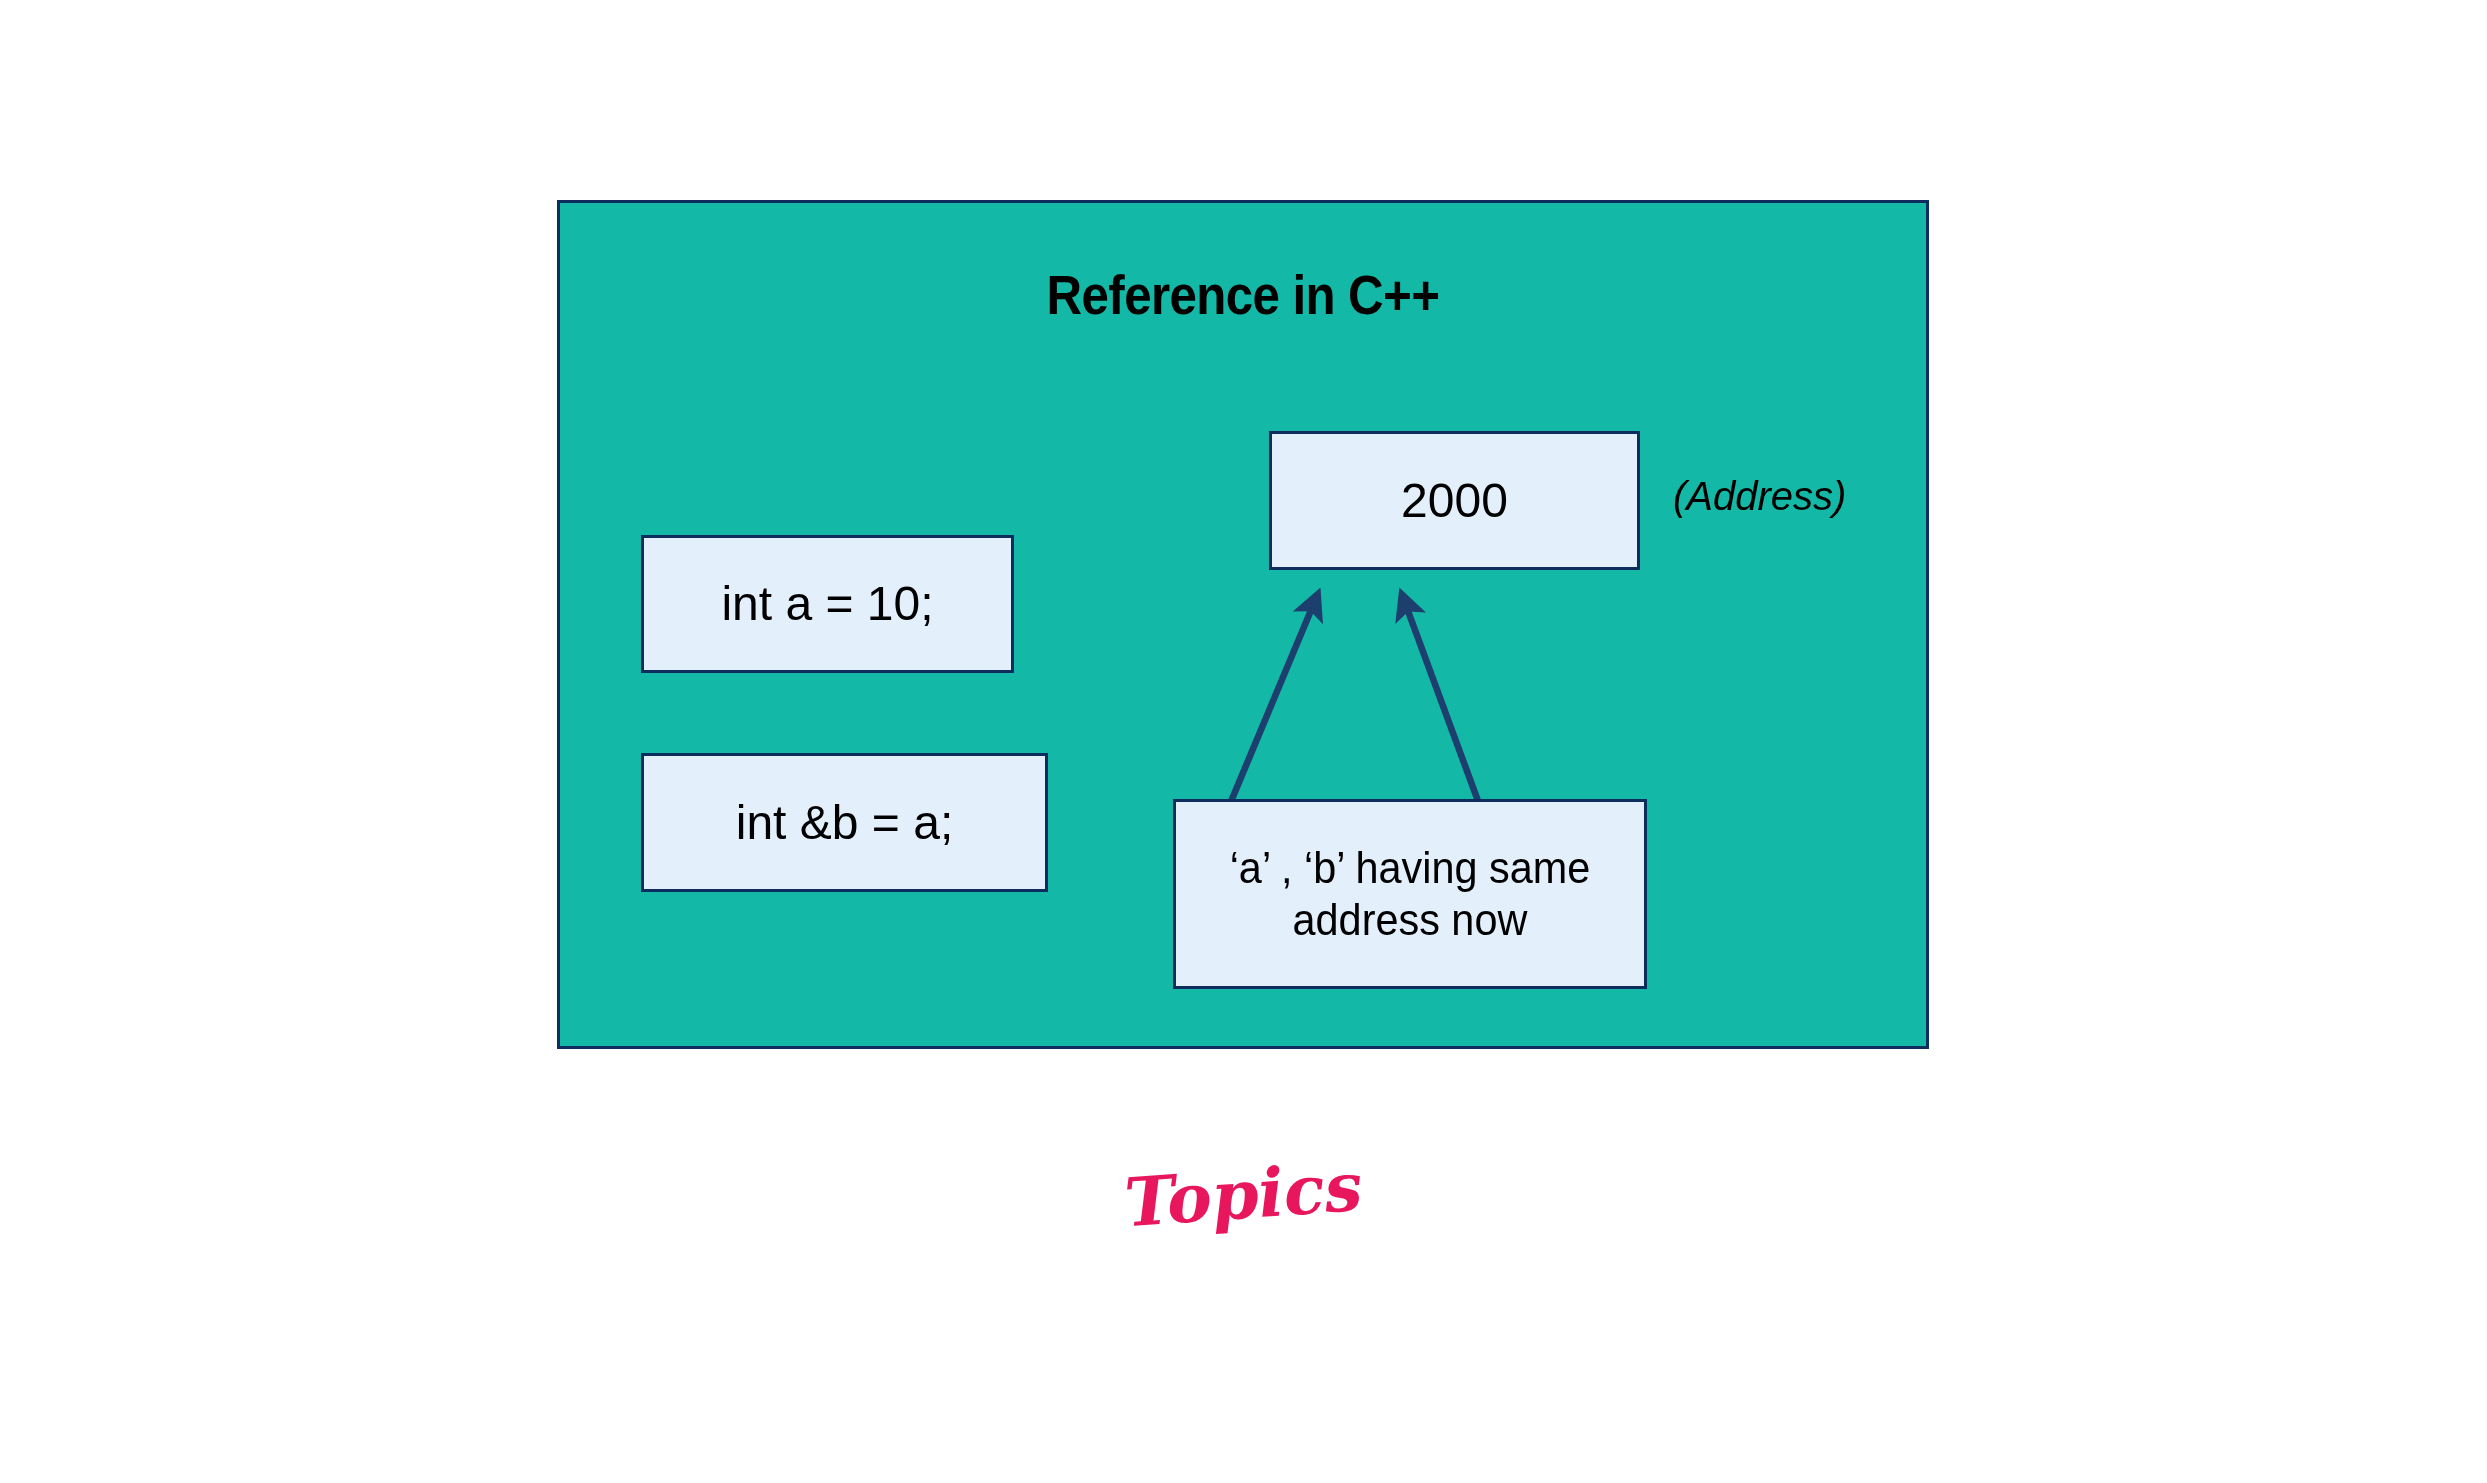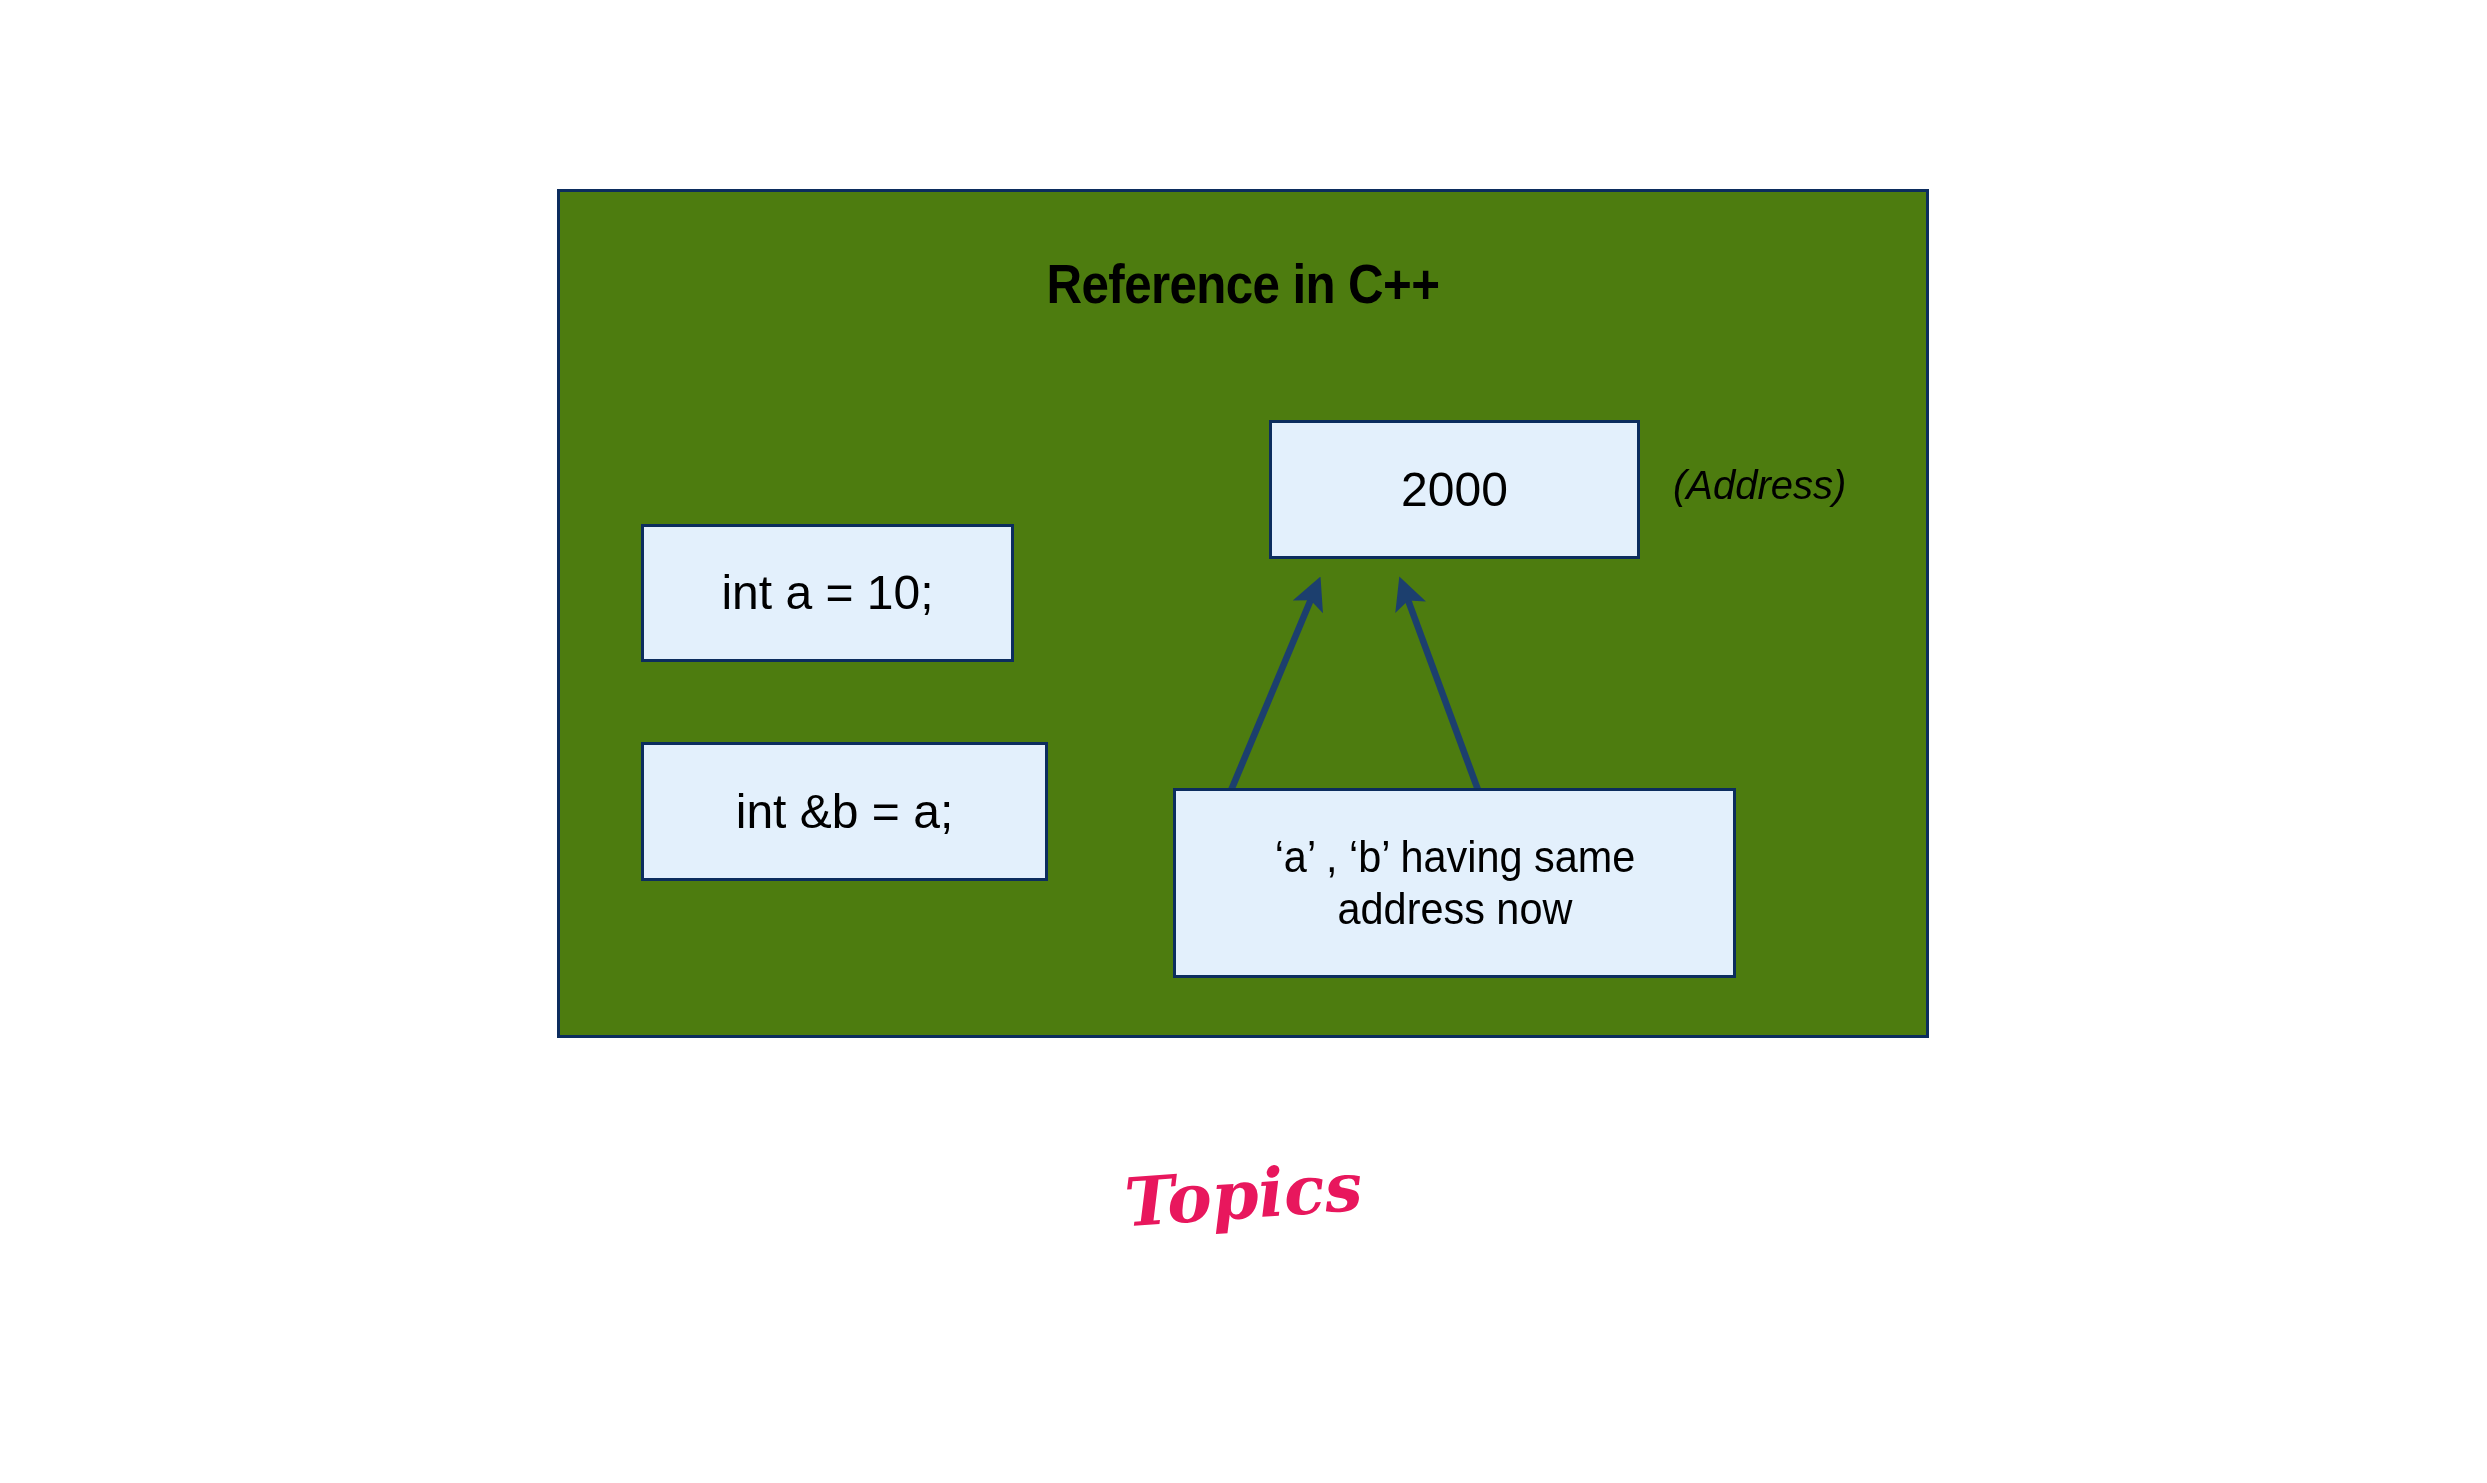--- a/index.html
+++ b/index.html
@@ -12,26 +12,26 @@
     height: 1484px;
     position: relative;
     font-family: "Liberation Sans", sans-serif;
     overflow: hidden;
   }
 
   
   #diagram-frame {
     position: absolute;
     left: 557px;
-    top: 189px;
+    top: 200px;
     width: 1372px;
     height: 849px;
     border: 3.7px solid #0c2d5e;
     box-sizing: border-box;
-    background: #4d7c0f;
+    background: #14b8a6;
   }
 
   
   #diagram-title {
     position: absolute;
     left: 0;
     top: 59px;
     width: 100%;
     text-align: center;
     font-family: "Liberation Sans Narrow", "Liberation Sans", sans-serif;
@@ -73,21 +73,21 @@
   }
   #box-address-value {
     left: 709px;   
     top: 228px;    
     width: 371px;
     height: 139px;
   }
   #box-same-address-note {
     left: 613px;   
     top: 596px;    
-    width: 563px;
+    width: 474px;
     height: 190px;
     font-family: "Liberation Sans Narrow", "Liberation Sans", sans-serif;
     font-size: 45px;
     transform-origin: center;
   }
   #box-same-address-note .note-text {
     transform: scaleX(0.92);
     display: block;
   }
 

